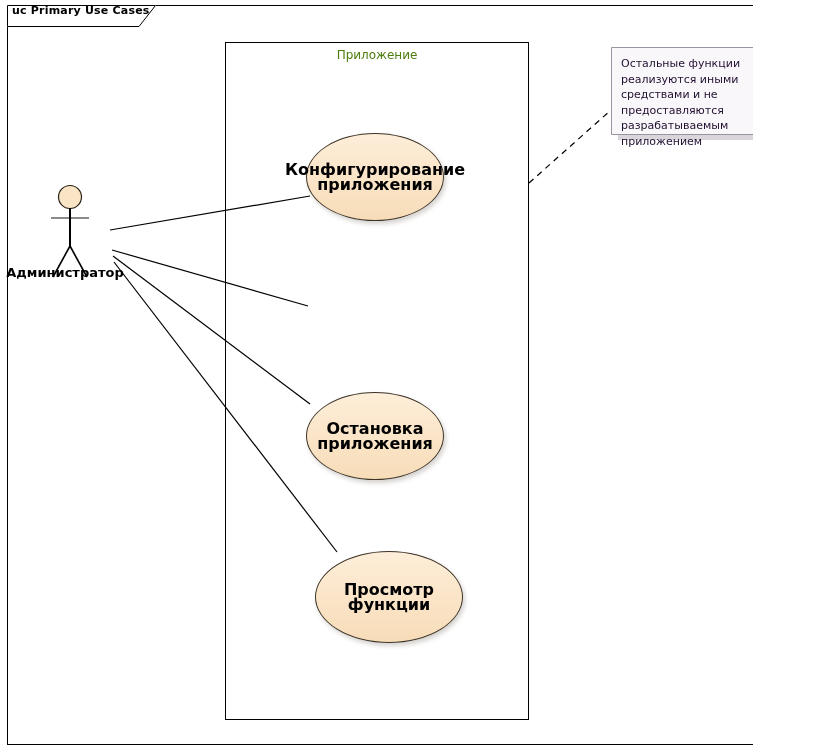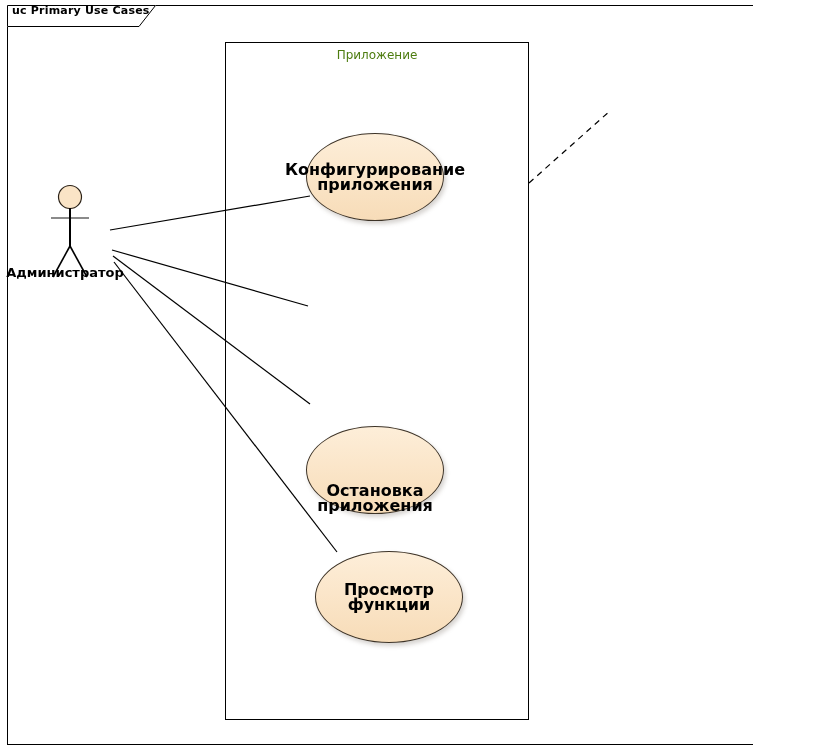--- a/index.html
+++ b/index.html
@@ -199,27 +199,35 @@
   <div class="actor-label">Администратор</div>
 
   <div class="usecase" style="left:306px; top:133px; width:138px; height:88px;">
     <span>
       <span class="uc-text">Конфигурирование</span>
       <span class="uc-text">приложения</span>
     </span>
   </div>
 
 
-  <div class="usecase" style="left:306px; top:426px; width:138px; height:88px;align-items:flex-end;">
+  <div class="usecase" style="left:306px; top:392px; width:138px; height:88px;">
     <span>
       <span class="uc-text">Остановка</span>
       <span class="uc-text">приложения</span>
     </span>
   </div>
 
   <div class="usecase" style="left:315px; top:551px; width:148px; height:92px;">
     <span>
       <span class="uc-text">Просмотр функции</span>
     </span>
   </div>
 
+  <div class="note">
+    <svg class="note-body" viewBox="0 0 190 94">
+      <path d="M4,4 L4,90 L186,90 L186,18 L172,4 Z" fill="#b9b2bd" opacity="0.55" transform="translate(3,3)"></path>
+      <path d="M0.5,0.5 L171,0.5 L185.5,15 L185.5,87.5 L0.5,87.5 Z" fill="#faf7fa" stroke="#9a93a0" stroke-width="1"></path>
+      <path d="M171,0.5 L171,15 L185.5,15 Z" fill="#c9c4cc" stroke="#9a93a0" stroke-width="1"></path>
+    </svg>
+    <div class="note-text">Остальные функции реализуются иными средствами и не предоставляются разрабатываемым приложением</div>
+  </div>
 
 </div>
 
 </body></html>

